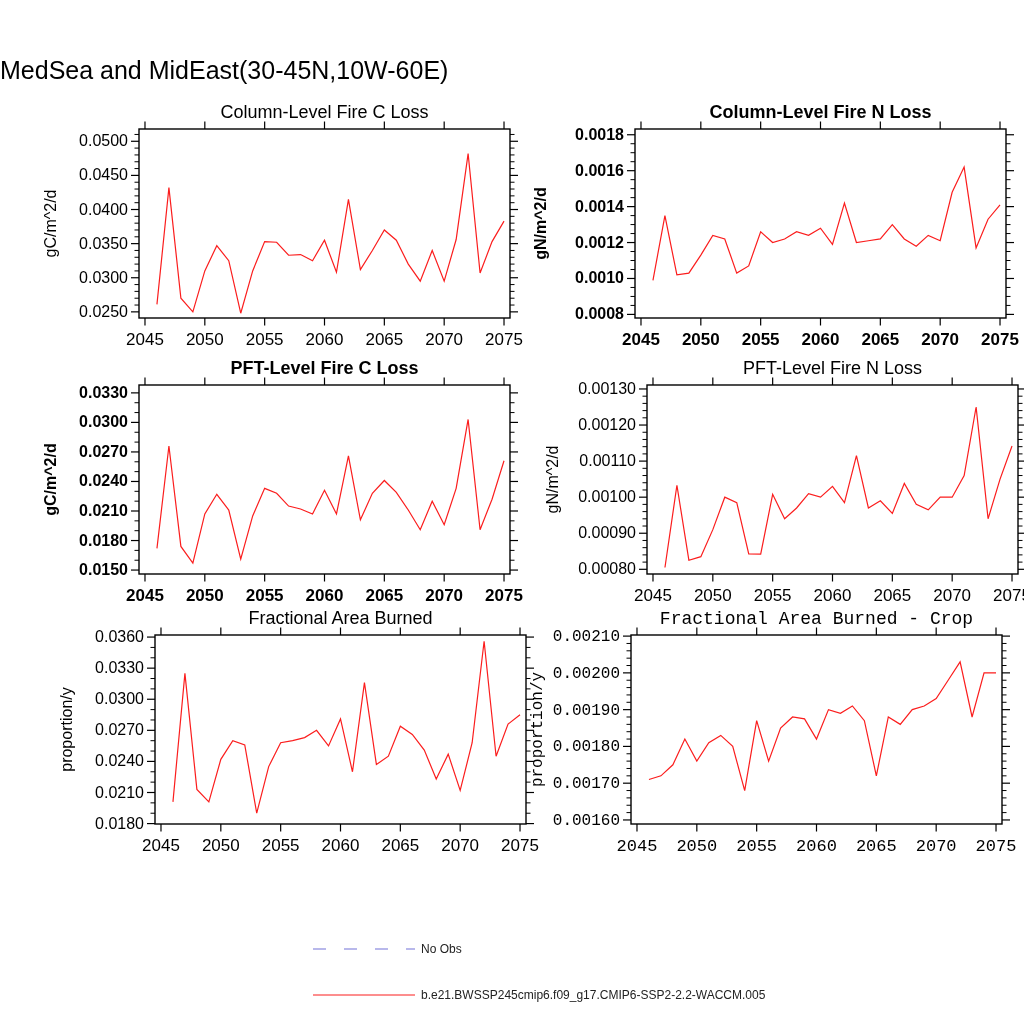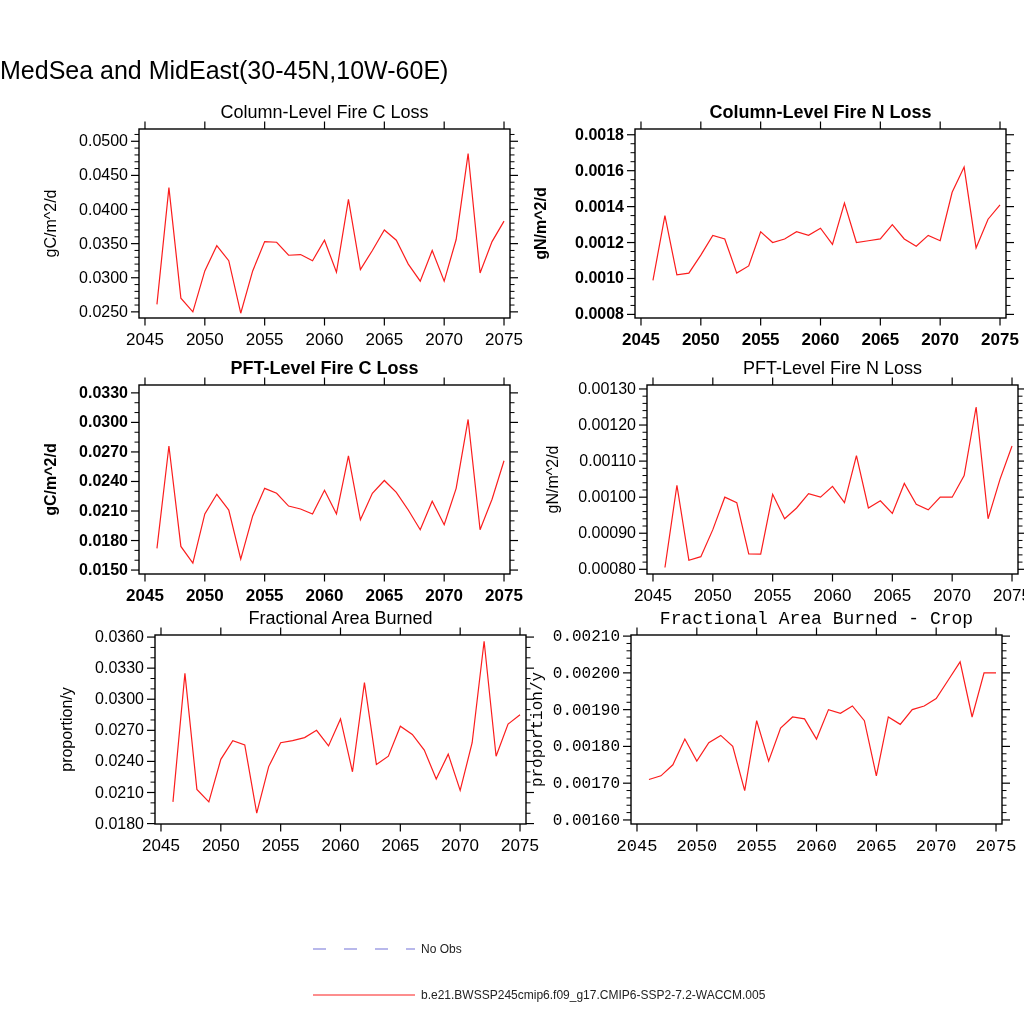--- a/index.html
+++ b/index.html
@@ -515,15 +515,15 @@
   <div class="legend-row" id="lg0">
     <svg width="103" height="16">
       <line x1="1" y1="8" x2="103" y2="8" stroke-width="1.2" stroke-dasharray="13,18" stroke="#7373d8"></line>
     </svg>
     <span class="legend-label">No Obs</span>
   </div>
   <div class="legend-row" id="lg1">
     <svg width="103" height="16">
       <line x1="1" y1="8" x2="103" y2="8" stroke-width="1" stroke="#fb1d1d"></line>
     </svg>
-    <span class="legend-label">b.e21.BWSSP245cmip6.f09_g17.CMIP6-SSP2-7.2-WACCM.005</span>
+    <span class="legend-label">b.e21.BWSSP245cmip6.f09_g17.CMIP6-SSP2-2.2-WACCM.005</span>
   </div>
 </div>
 
 </body></html>

